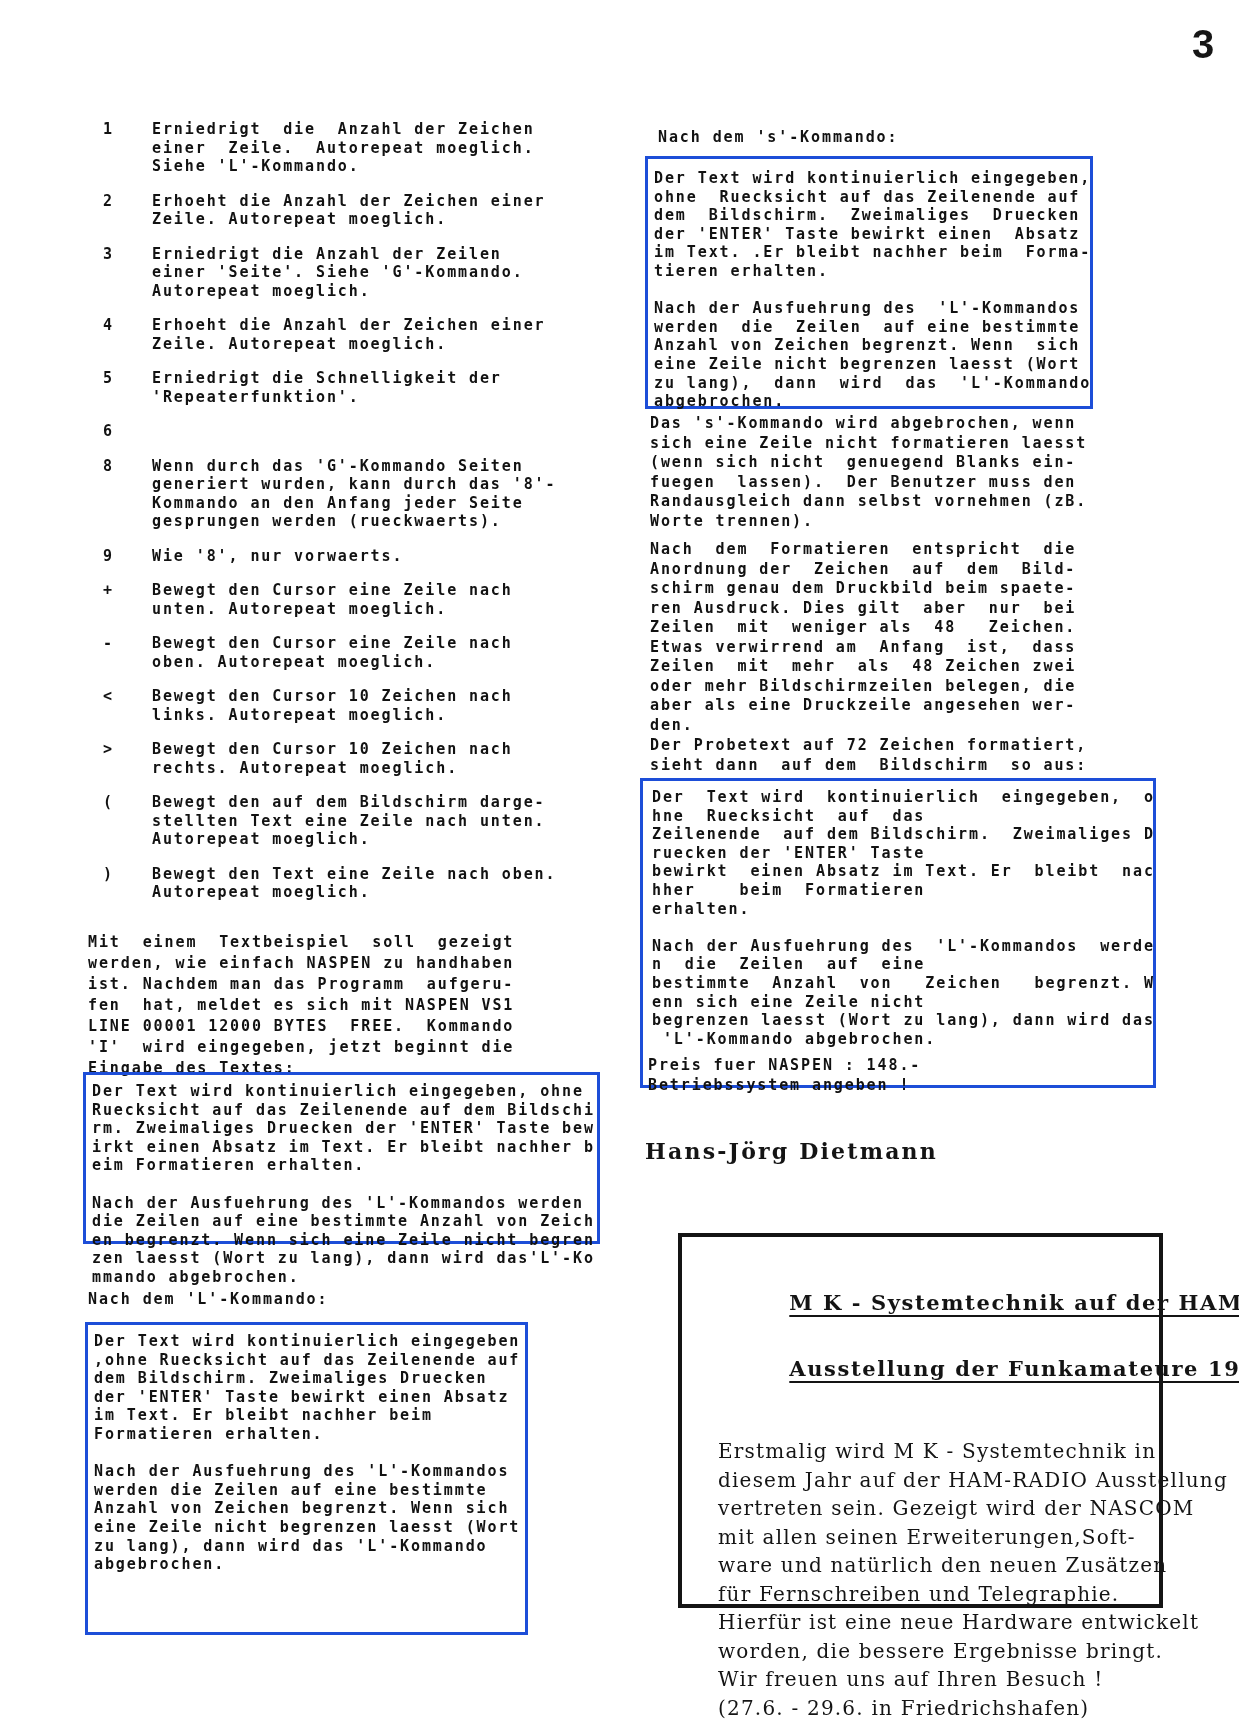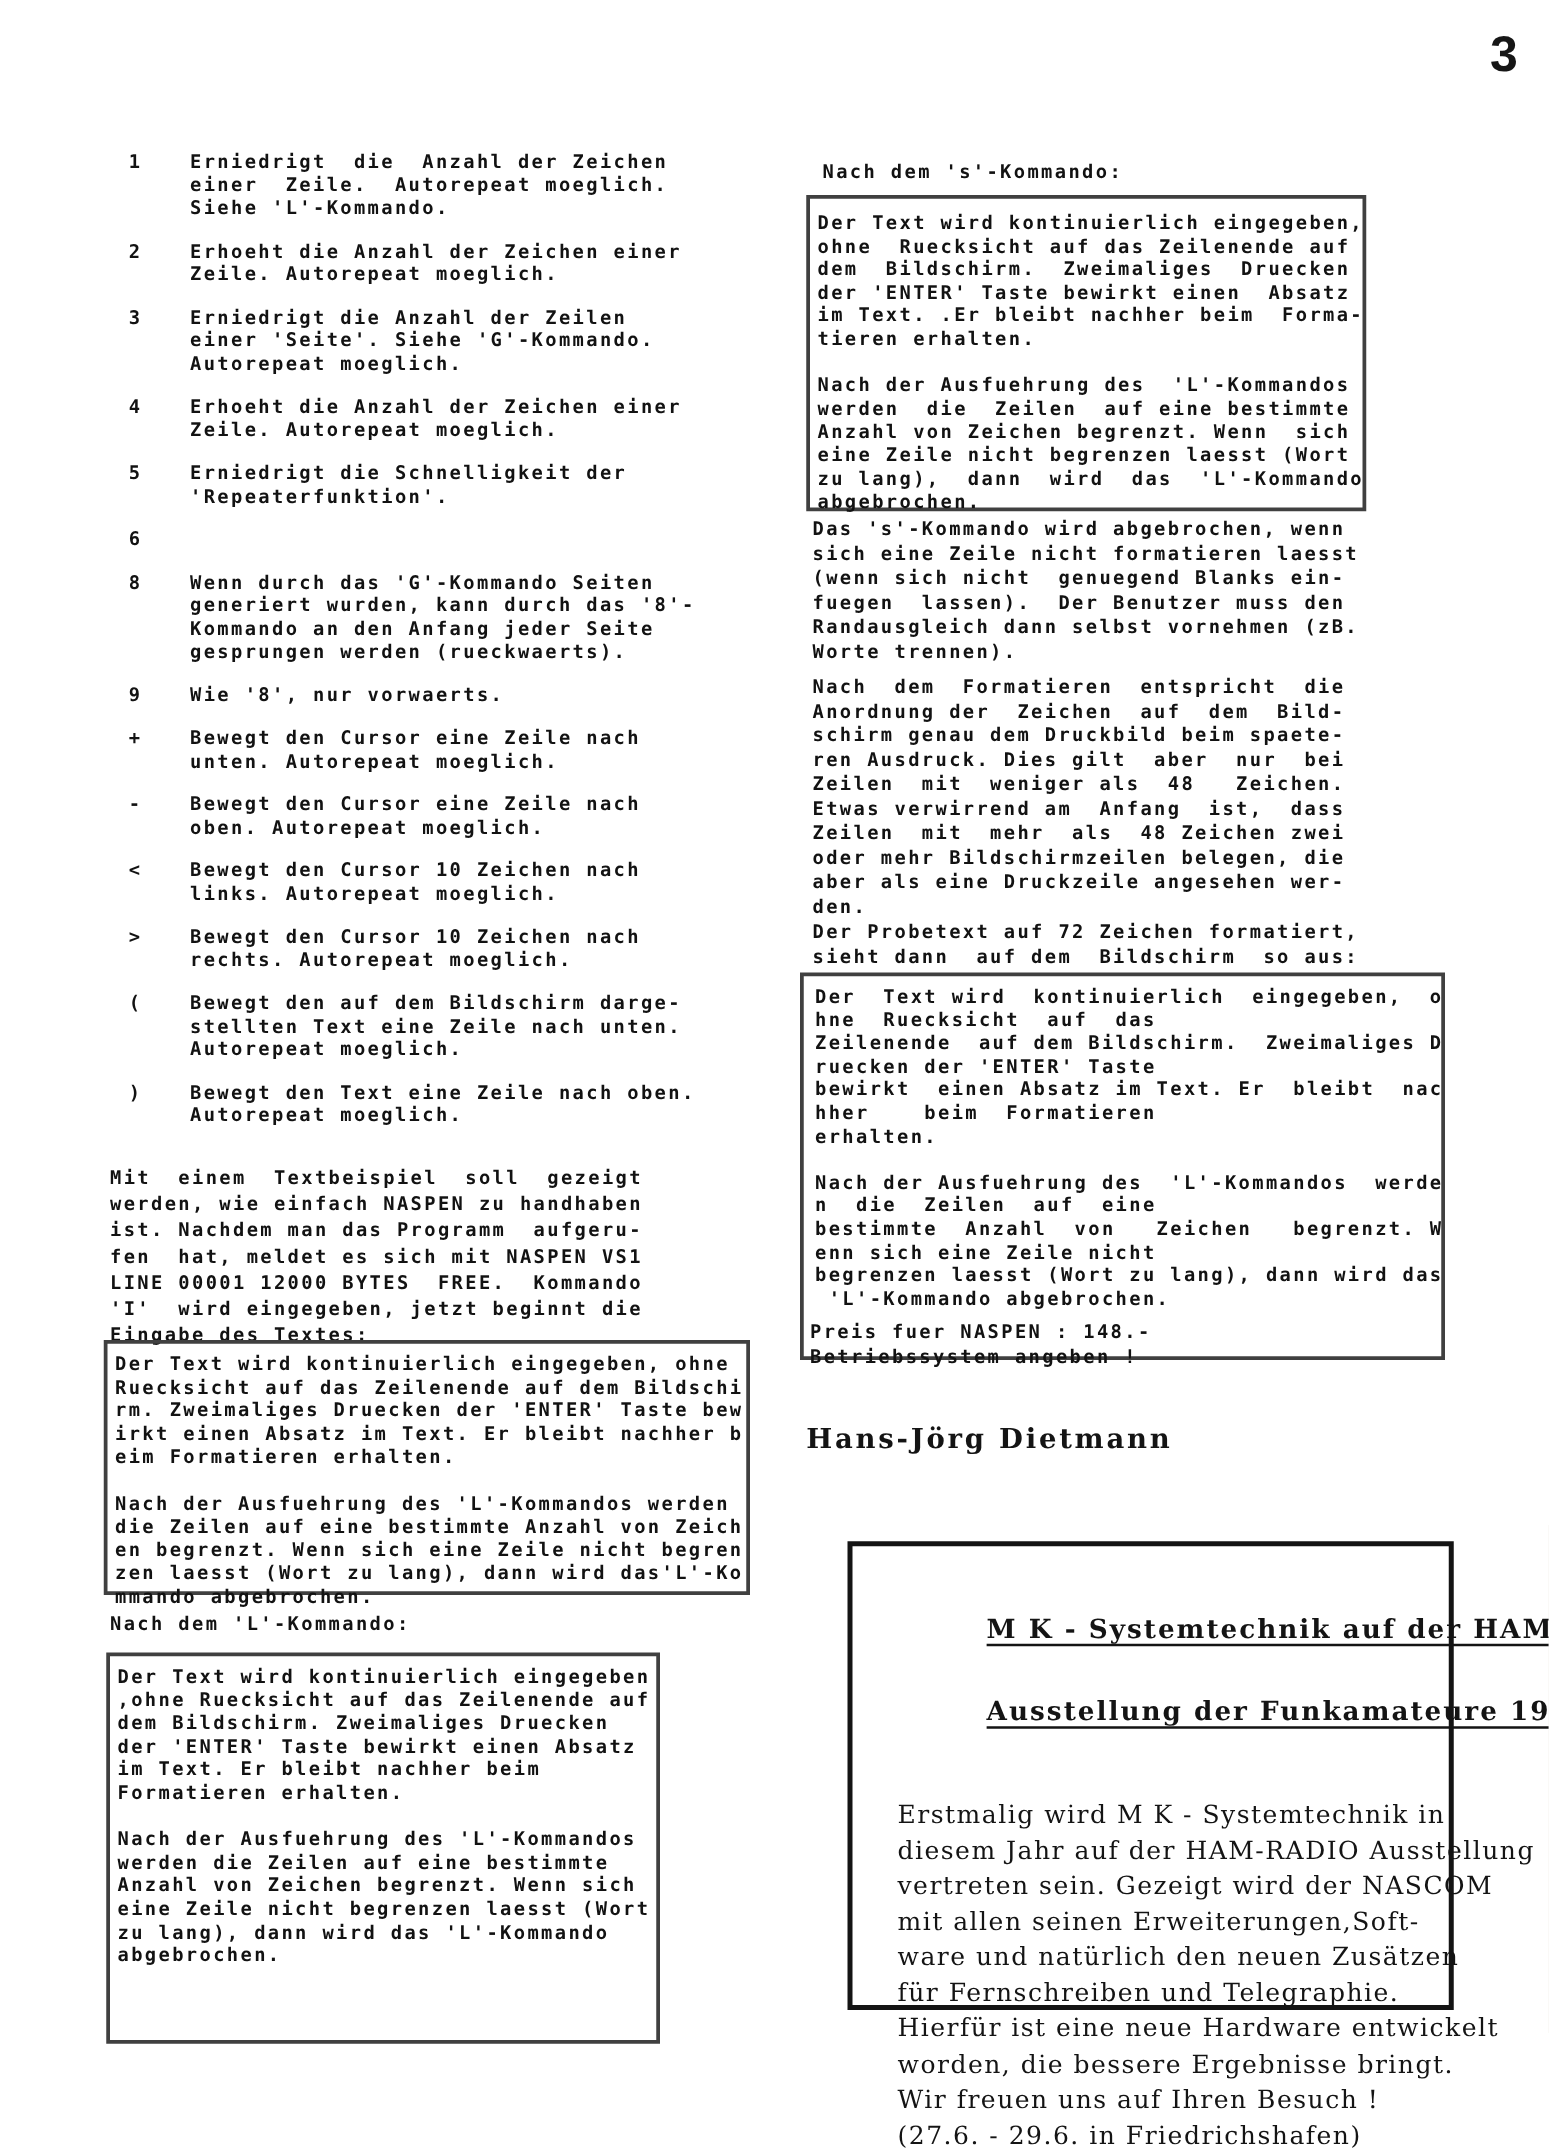--- a/index.html
+++ b/index.html
@@ -30,21 +30,21 @@
   
   .cmd-list{left:85px;top:120px;width:516px;}
   .cmd-item{display:flex;margin-bottom:16px;line-height:18.5px;}
   .cmd-marker{flex:0 0 67px;padding-left:18px;box-sizing:border-box;}
   .cmd-text{flex:1;}
   
   .para{line-height:21px;}
   .para-tight{line-height:19.5px;}
   
   .tbox{
-    border:3px solid #404040;
+    border:3px solid #1d4ed8;
     box-sizing:border-box;
     line-height:18.6px;
   }
   .tbox-inner{padding:7px 2px 0 6px;}
   
   .serif{
     font-family:"DejaVu Serif", serif;
     color:#141414;
   }
   .announce-box{
@@ -159,21 +159,21 @@
   </div>
 
   <div class="abs mono pre para" style="left:88px;top:932px;width:516px;">Mit  einem  Textbeispiel  soll  gezeigt
 werden, wie einfach NASPEN zu handhaben
 ist. Nachdem man das Programm  aufgeru-
 fen  hat, meldet es sich mit NASPEN VS1
 LINE 00001 12000 BYTES  FREE.  Kommando
 'I'  wird eingegeben, jetzt beginnt die
 Eingabe des Textes:</div>
 
-  <div class="abs tbox" style="left:83px;top:1072px;width:517px;height:204px;">
+  <div class="abs tbox" style="left:83px;top:1072px;width:517px;height:172px;">
     <div class="tbox-inner mono pre">Der Text wird kontinuierlich eingegeben, ohne
 Ruecksicht auf das Zeilenende auf dem Bildschi
 rm. Zweimaliges Druecken der 'ENTER' Taste bew
 irkt einen Absatz im Text. Er bleibt nachher b
 eim Formatieren erhalten.
 
 Nach der Ausfuehrung des 'L'-Kommandos werden
 die Zeilen auf eine bestimmte Anzahl von Zeich
 en begrenzt. Wenn sich eine Zeile nicht begren
 zen laesst (Wort zu lang), dann wird das'L'-Ko

